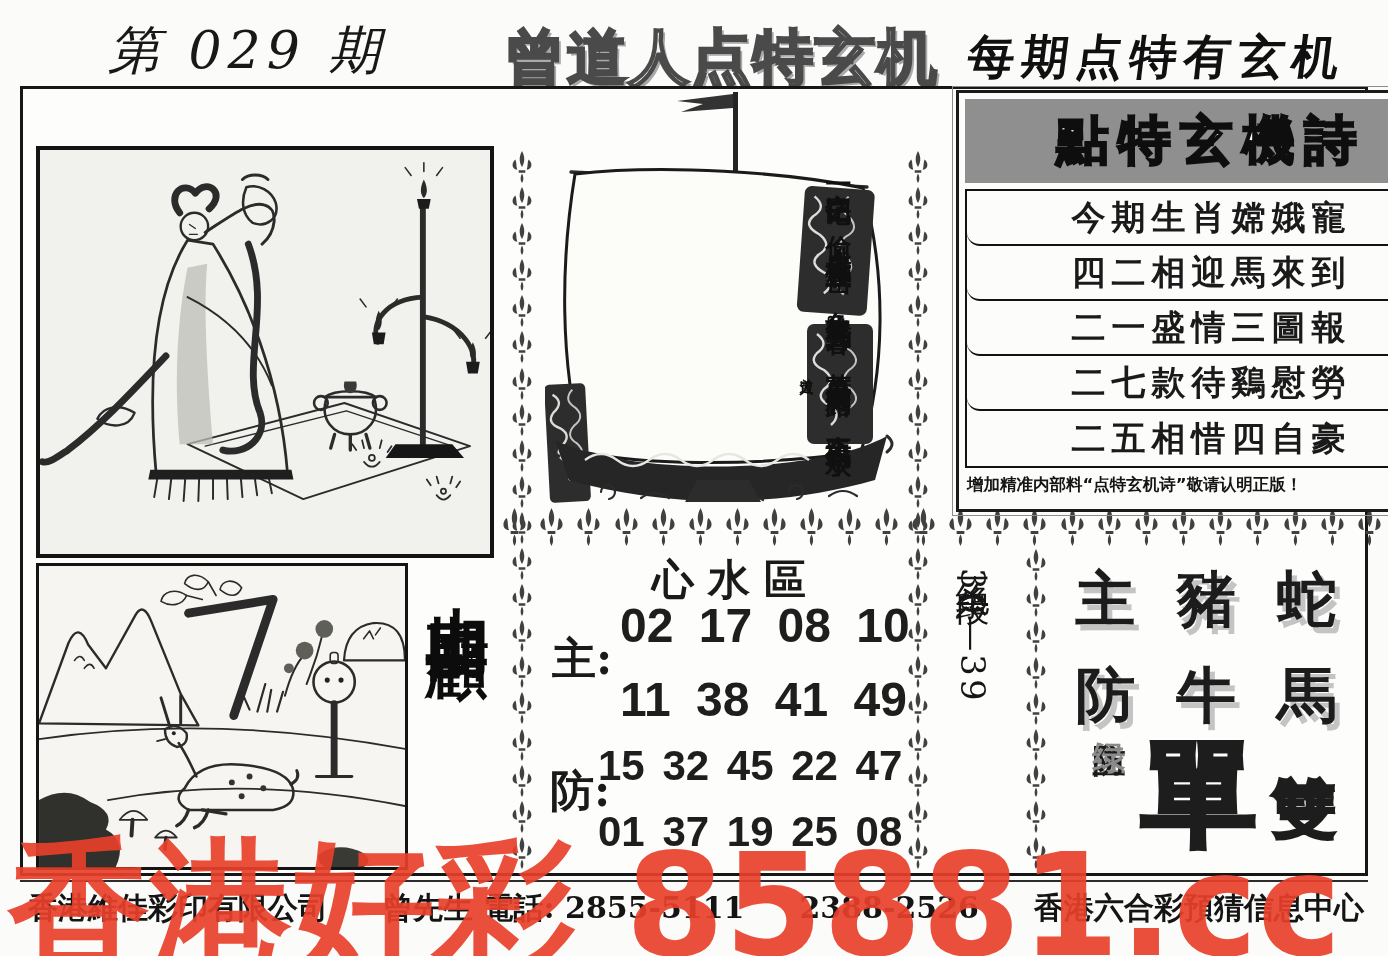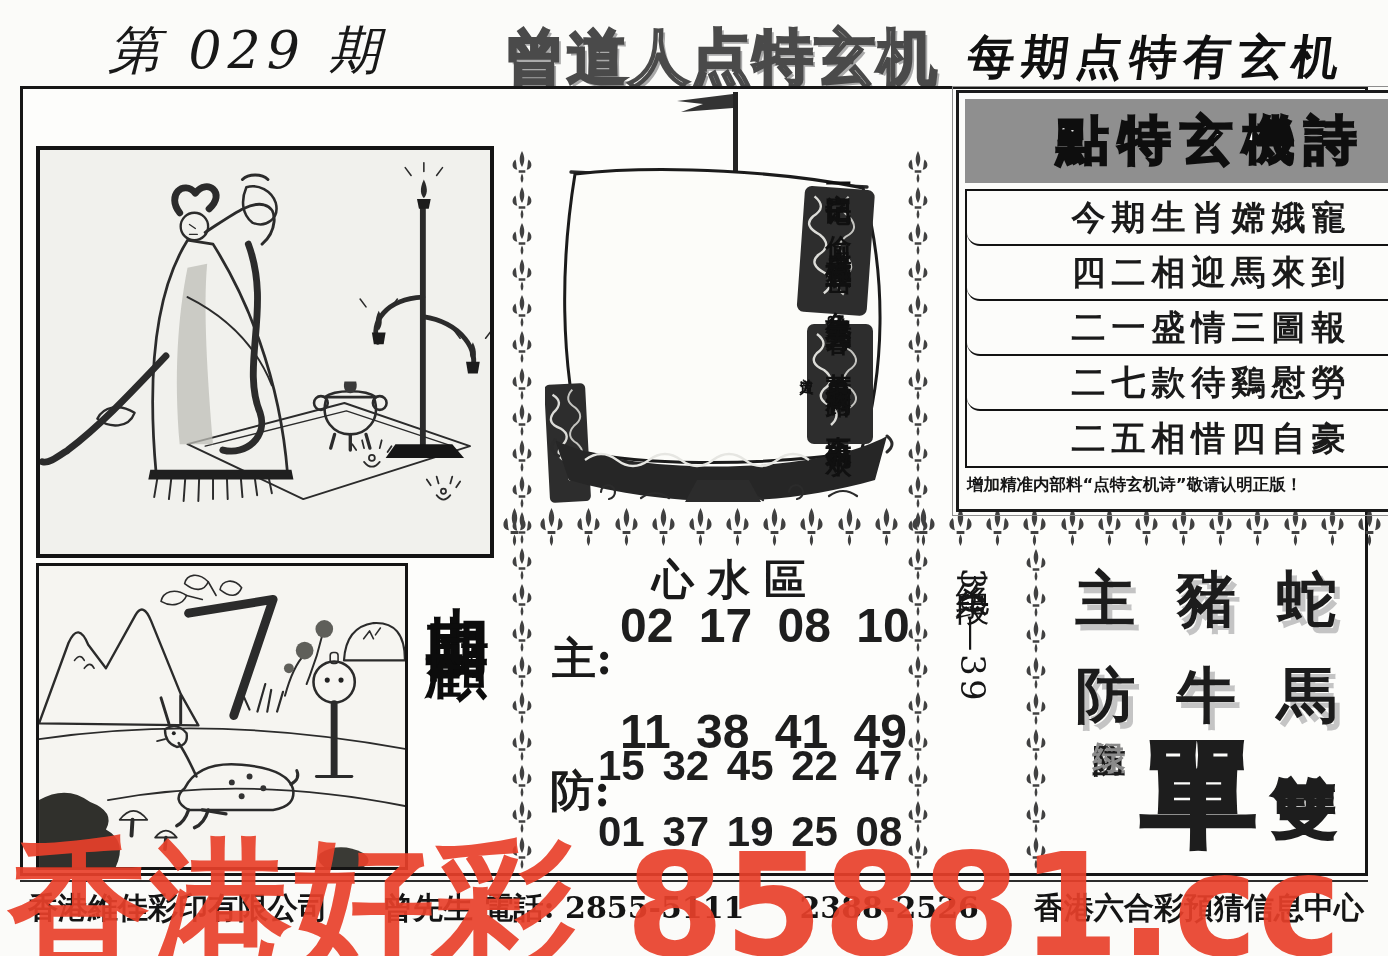--- a/index.html
+++ b/index.html
@@ -81,21 +81,21 @@
   .hp-title { position:absolute; left:560px; top:552px; width:352px; text-align:center;
               font-size:42px; font-weight:800; letter-spacing:14px;
               font-family:"DejaVu Serif","Liberation Serif",serif; }
   .hp-main-label  { position:absolute; left:552px; top:630px; font-size:44px; font-weight:800;
                     font-family:"DejaVu Serif","Liberation Serif",serif; }
   .hp-guard-label { position:absolute; left:550px; top:762px; font-size:44px; font-weight:800;
                     font-family:"DejaVu Serif","Liberation Serif",serif; }
   .hp-row { position:absolute; font-weight:600; color:#1e1e1e; white-space:nowrap;
             font-family:"Liberation Sans","DejaVu Sans",sans-serif; }
   .hp-r1 { left:620px; top:598px; font-size:48px; word-spacing:12px; }
-  .hp-r2 { left:620px; top:704px; font-size:48px; word-spacing:12px; }
+  .hp-r2 { left:620px; top:672px; font-size:48px; word-spacing:12px; }
   .hp-r3 { left:598px; top:742px; font-size:42px; word-spacing:6px; }
   .hp-r4 { left:598px; top:808px; font-size:42px; word-spacing:6px; }
 
   
   .killzone { position:absolute; left:950px; top:556px; height:316px;
               writing-mode:vertical-rl; font-size:34px; letter-spacing:3px; color:#161616;
               font-family:"DejaVu Serif","Liberation Serif",serif; }
   .zodiac { position:absolute; left:1055px; top:552px; width:302px; height:192px;
             display:grid; grid-template-columns:repeat(3,1fr); grid-template-rows:repeat(2,1fr);
             align-items:center; justify-items:center;

